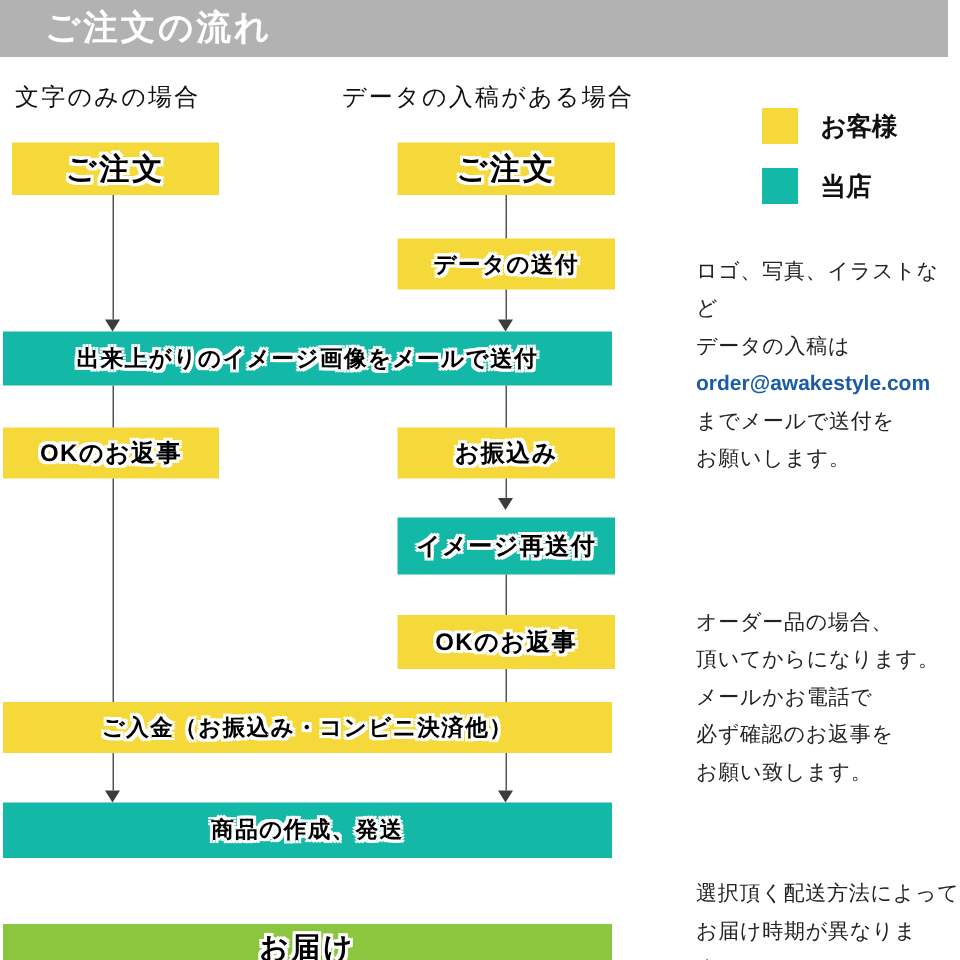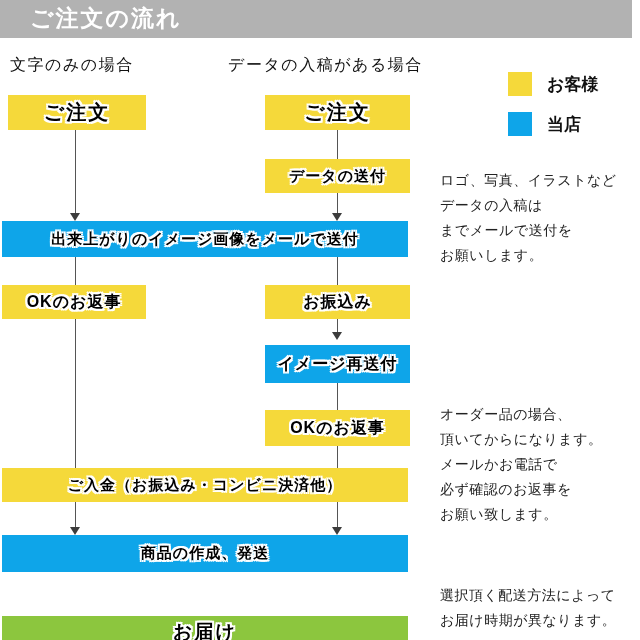--- a/index.html
+++ b/index.html
@@ -15,34 +15,34 @@
   
   .col-label{position:absolute;top:55px;font-size:16px;letter-spacing:1.5px;color:#111;}
   
   .fbox{
     position:absolute;display:flex;align-items:center;justify-content:center;
     font-weight:bold;color:#000;letter-spacing:1px;white-space:nowrap;
     text-shadow:-2px -2px 0 #fff,2px -2px 0 #fff,-2px 2px 0 #fff,2px 2px 0 #fff,
                 -2px 0 0 #fff,2px 0 0 #fff,0 -2px 0 #fff,0 2px 0 #fff;
   }
   .yellow{background:#f5d93a;}
-  .grayb{background:#0ea5e9;}
+  .grayb{background:#14b8a6;}
   .greenb{background:#8cc63e;}
   
   .vline{position:absolute;width:1px;background:#555;}
   .ahead{
     position:absolute;width:0;height:0;
     border-left:5px solid transparent;border-right:5px solid transparent;border-top:8px solid #3c3c3c;
   }
   
   .legend-row{position:absolute;left:508px;display:flex;align-items:center;gap:15px;}
   .swatch{width:24px;height:24px;}
   .legend-label{font-size:17px;font-weight:bold;color:#111;}
   
-  .note{position:absolute;left:440px;font-size:14px;line-height:25px;color:#222;letter-spacing:0.5px;}
+  .note{position:absolute;left:464px;font-size:14px;line-height:25px;color:#222;letter-spacing:0.5px;}
   .email{color:#1a5ca8;font-weight:bold;letter-spacing:0;cursor:pointer;}
 </style>
 </head>
 <body>
 
 <div class="canvas">
 
   <div class="header">
     <h1>ご注文の流れ</h1>
   </div>
@@ -87,20 +87,21 @@
     <div class="legend-label">お客様</div>
   </div>
   <div class="legend-row" style="top:112px;">
     <div class="swatch grayb"></div>
     <div class="legend-label">当店</div>
   </div>
 
   <div class="note" style="top:168px;">
     <div>ロゴ、写真、イラストなど</div>
     <div>データの入稿は</div>
+    <div class="email">order@awakestyle.com</div>
     <div>までメールで送付を</div>
     <div>お願いします。</div>
   </div>
 
   <div class="note" style="top:402px;">
     <div>オーダー品の場合、</div>
     <div>頂いてからになります。</div>
     <div>メールかお電話で</div>
     <div>必ず確認のお返事を</div>
     <div>お願い致します。</div>

